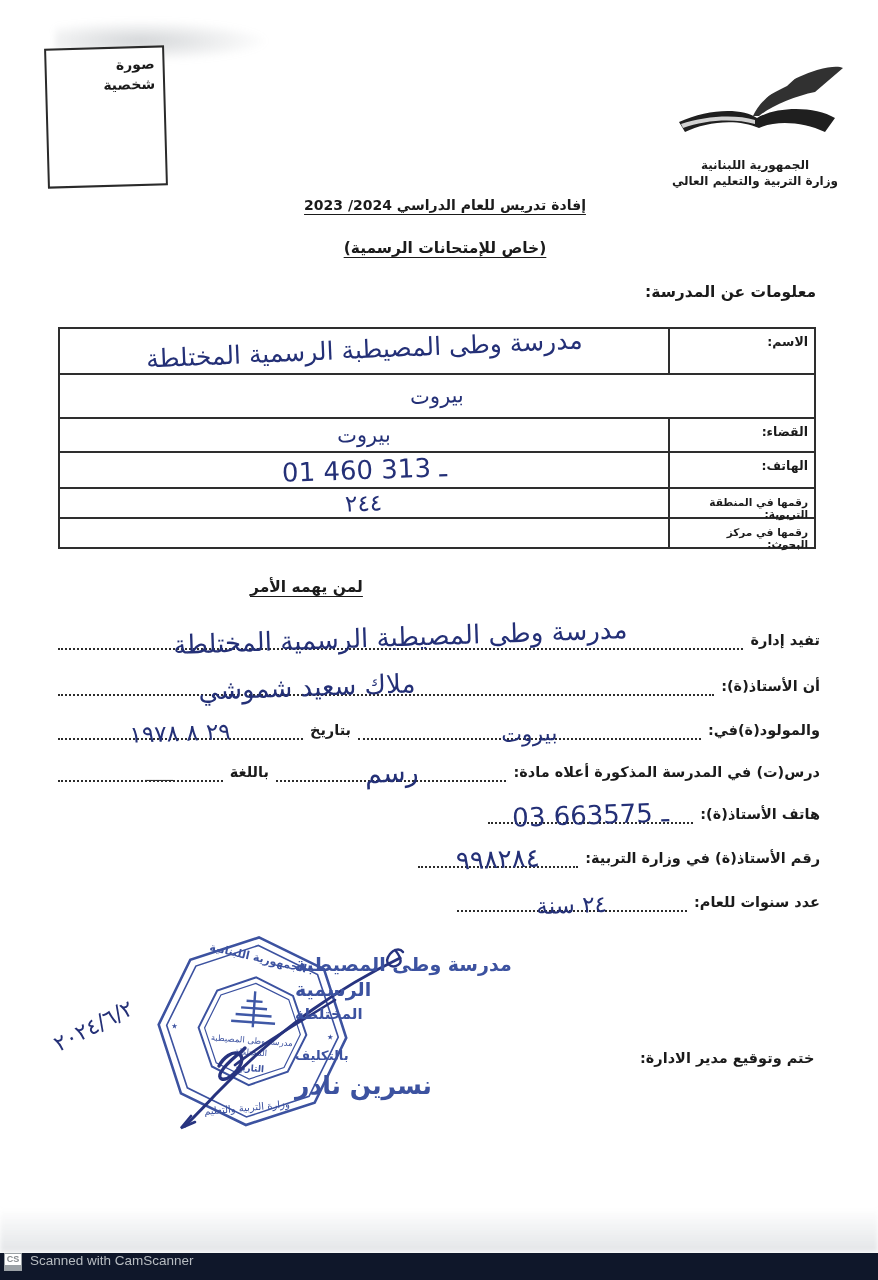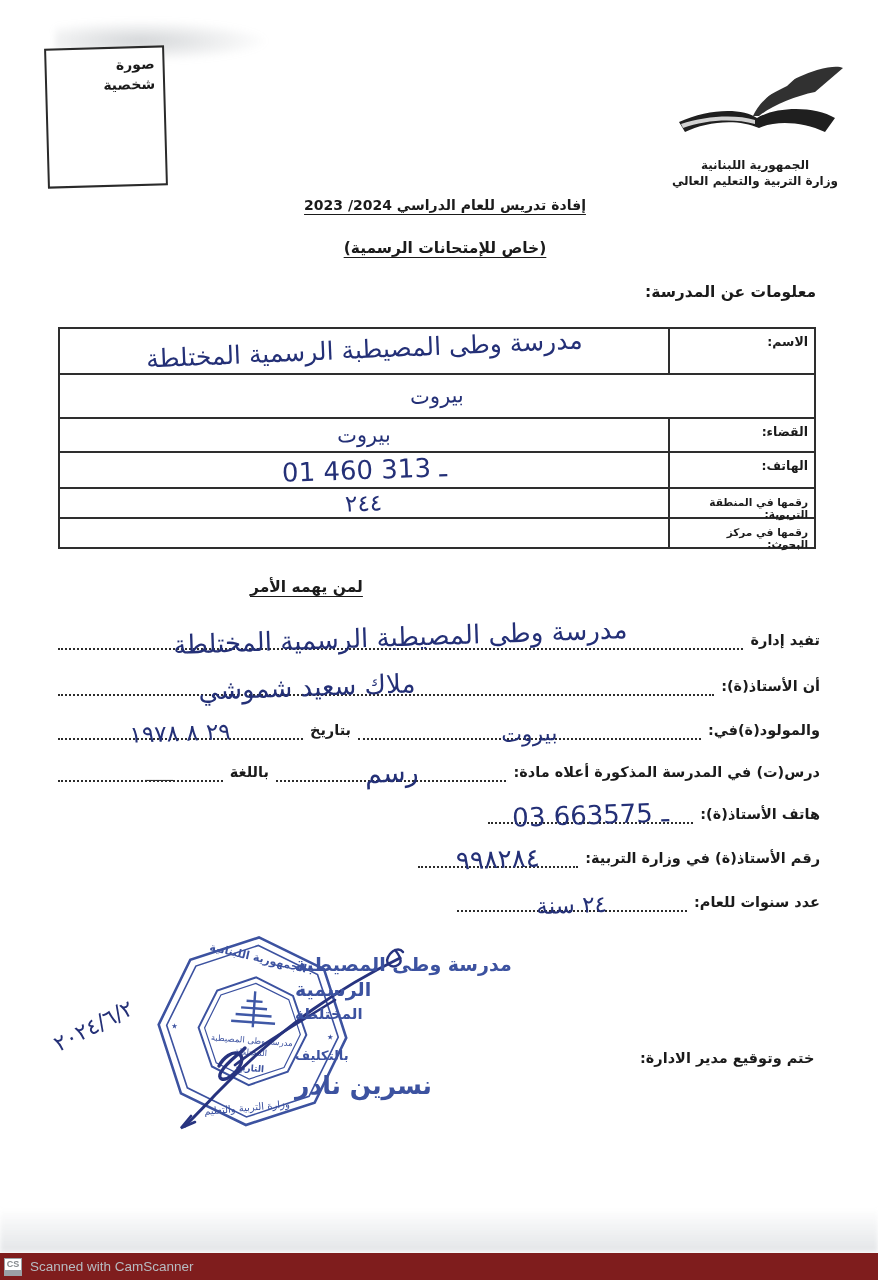--- a/index.html
+++ b/index.html
@@ -69,22 +69,22 @@
   .signatory{position:absolute;left:295px;top:952px;width:280px;text-align:left;color:#3c52a0;}
   .signatory .sl1{font-weight:bold;font-size:19px;line-height:1.3;}
   .signatory .sl2{font-weight:bold;font-size:15px;margin-top:4px;}
   .signatory .sl3{font-weight:bold;font-size:13px;margin-top:25px;}
   .signatory .sname{font-weight:bold;font-size:25px;margin-top:8px;letter-spacing:0;}
   .hand-date{position:absolute;left:-10px;top:1028px;width:150px;
     color:#243077;font-size:22px;transform:rotate(-27deg);direction:rtl;}
   .director-label{position:absolute;left:640px;top:1050px;width:178px;text-align:left;
     font-weight:bold;font-size:14.5px;}
   
-  .footer{position:absolute;left:0;bottom:0;width:878px;height:27px;background:#7f1d1d;
-    display:flex;align-items:center;gap:8px;direction:ltr;padding-left:4px;box-sizing:border-box;
+  .footer{position:absolute;left:0;bottom:0;width:878px;height:27px;background:#0f172a;
+    display:flex;align-items:flex-start;gap:8px;direction:ltr;padding-left:4px;box-sizing:border-box;
     font-family:"Liberation Sans",sans-serif;}
   .cs-badge{width:18px;height:18px;flex:none;border:1.5px solid #9ba1a6;box-sizing:border-box;
     display:flex;align-items:flex-start;justify-content:center;
     background:linear-gradient(to bottom,#ffffff 68%,#9ba1a6 68%);
     color:#85898d;font-size:9px;font-weight:bold;line-height:11px;}
   .cs-text{color:#b7bcc1;font-size:13.5px;}
 </style>
 </head>
 <body>
 

